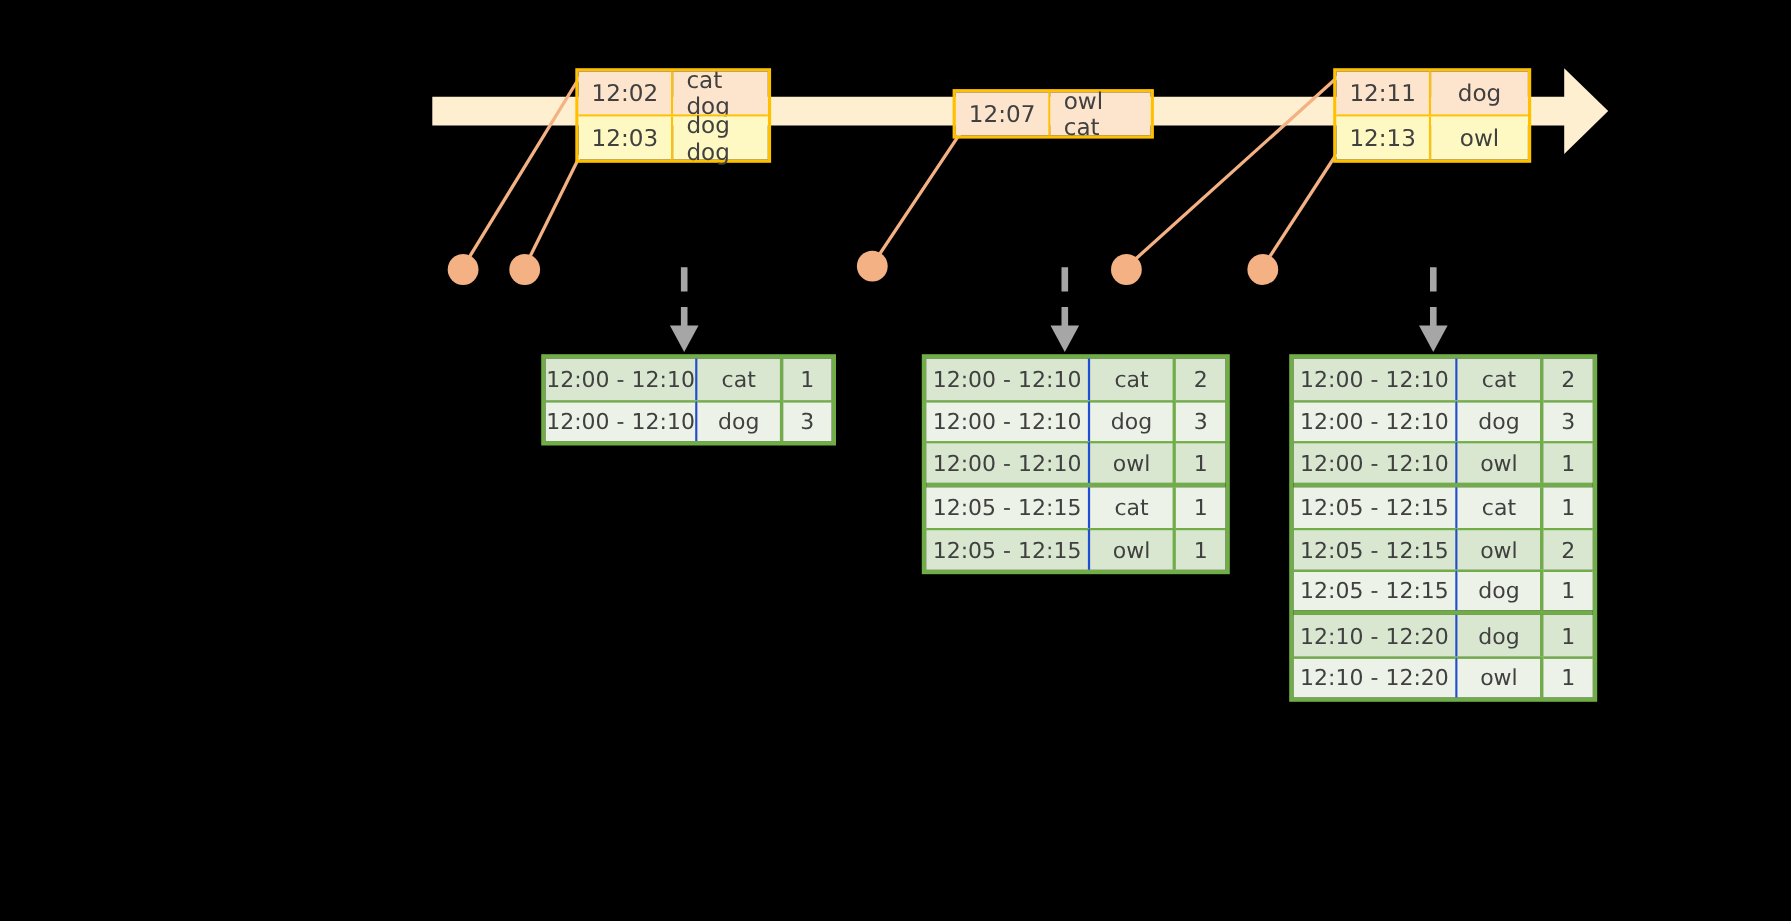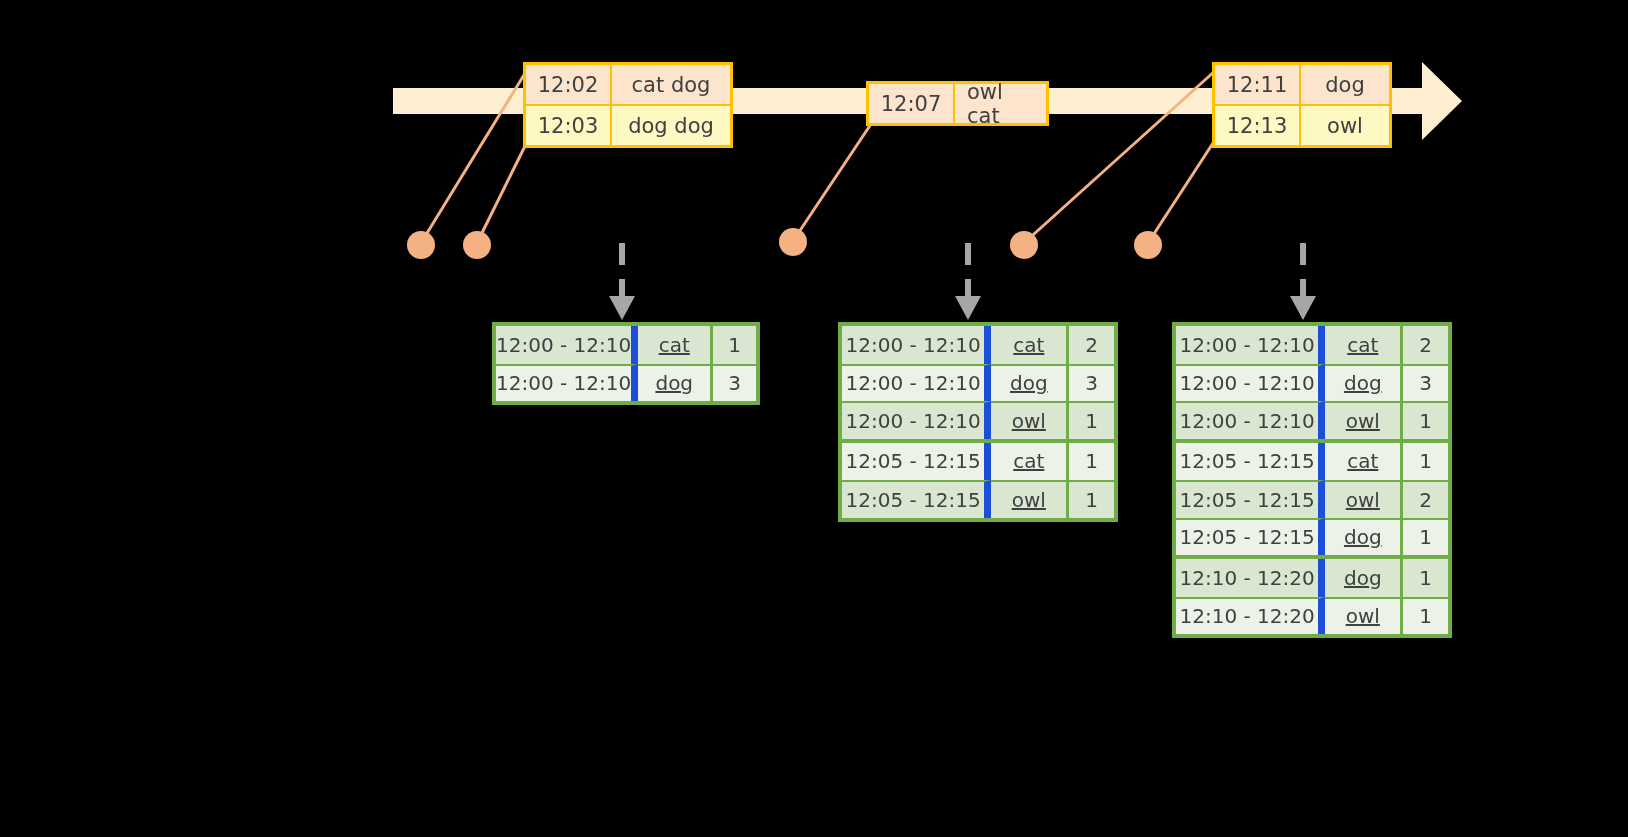--- a/index.html
+++ b/index.html
@@ -78,38 +78,37 @@
     flex-direction: column;
     z-index: 4;
   }
   .res-row {
     display: flex;
     flex-direction: row;
     height: 37.5px;
   }
   .res-row .win {
     box-sizing: border-box;
-    border-right: 7px solid #1d4ed8;
+    border-right: 2px solid #1d4ed8;
     display: flex;
     align-items: center;
     justify-content: center;
     font-size: 20px;
     color: #404040;
     white-space: nowrap;
   }
   .res-row .key {
     box-sizing: border-box;
     border-right: 3px solid #70AD47;
     width: 84px;
     display: flex;
     align-items: center;
     justify-content: center;
     font-size: 20px;
     color: #404040;
-    text-decoration: underline;
   }
   .res-row .cnt {
     box-sizing: border-box;
     width: 48px;
     display: flex;
     align-items: center;
     justify-content: center;
     font-size: 20px;
     color: #404040;
   }
@@ -158,21 +157,21 @@
         <line x1="968" y1="243" x2="968" y2="298" stroke-dasharray="22,14" stroke-linecap="butt"></line>
         <path d="M 955,296 L 981,296 L 968,320 Z" stroke="none"></path>
       </g>
       <g>
         <line x1="1303" y1="243" x2="1303" y2="298" stroke-dasharray="22,14" stroke-linecap="butt"></line>
         <path d="M 1290,296 L 1316,296 L 1303,320 Z" stroke="none"></path>
       </g>
     </g>
   </svg>
 
-  <div class="event-box" style="left:523px; top:62px; width:210px;">
+  <div class="event-box" style="left:523px; top:62px; width:178px;">
     <div class="event-row shade-a">
       <div class="time">12:02</div>
       <div class="words">cat dog</div>
     </div>
     <div class="event-row shade-b">
       <div class="time">12:03</div>
       <div class="words">dog dog</div>
     </div>
   </div>
 

